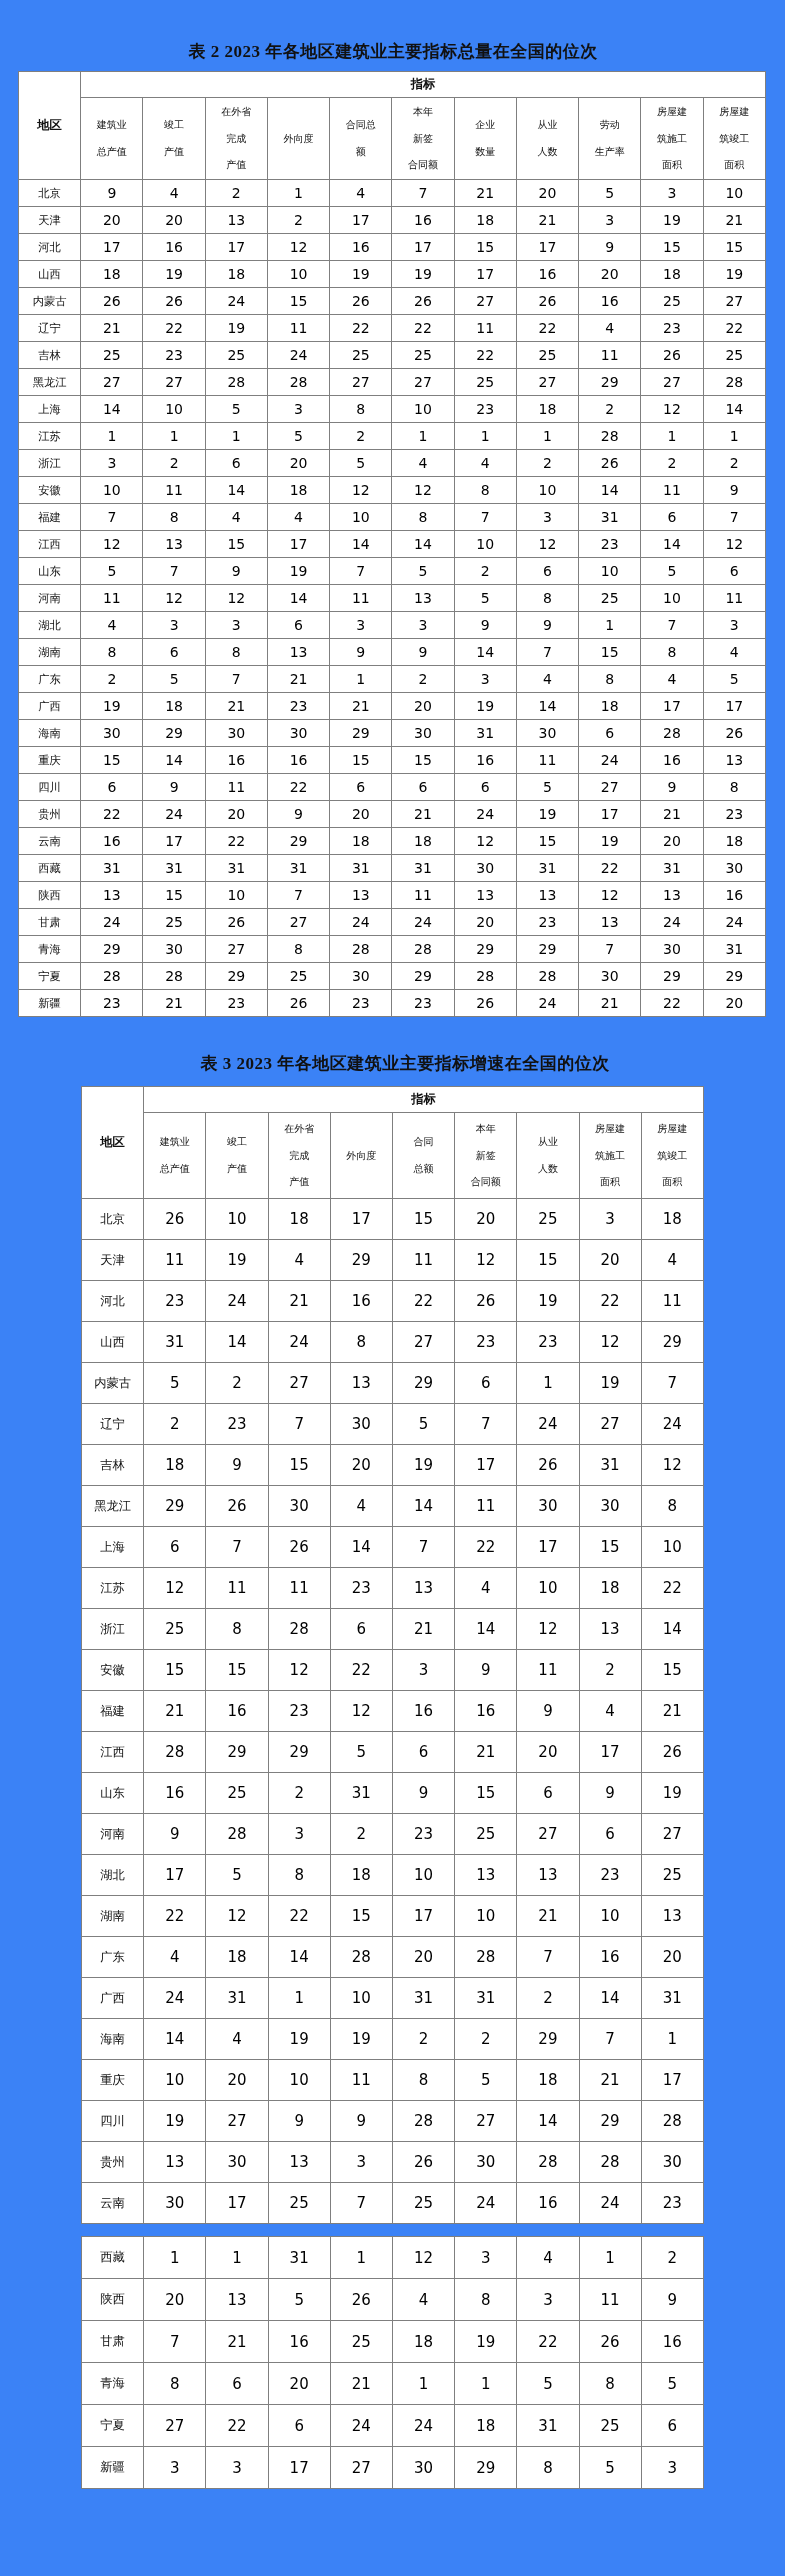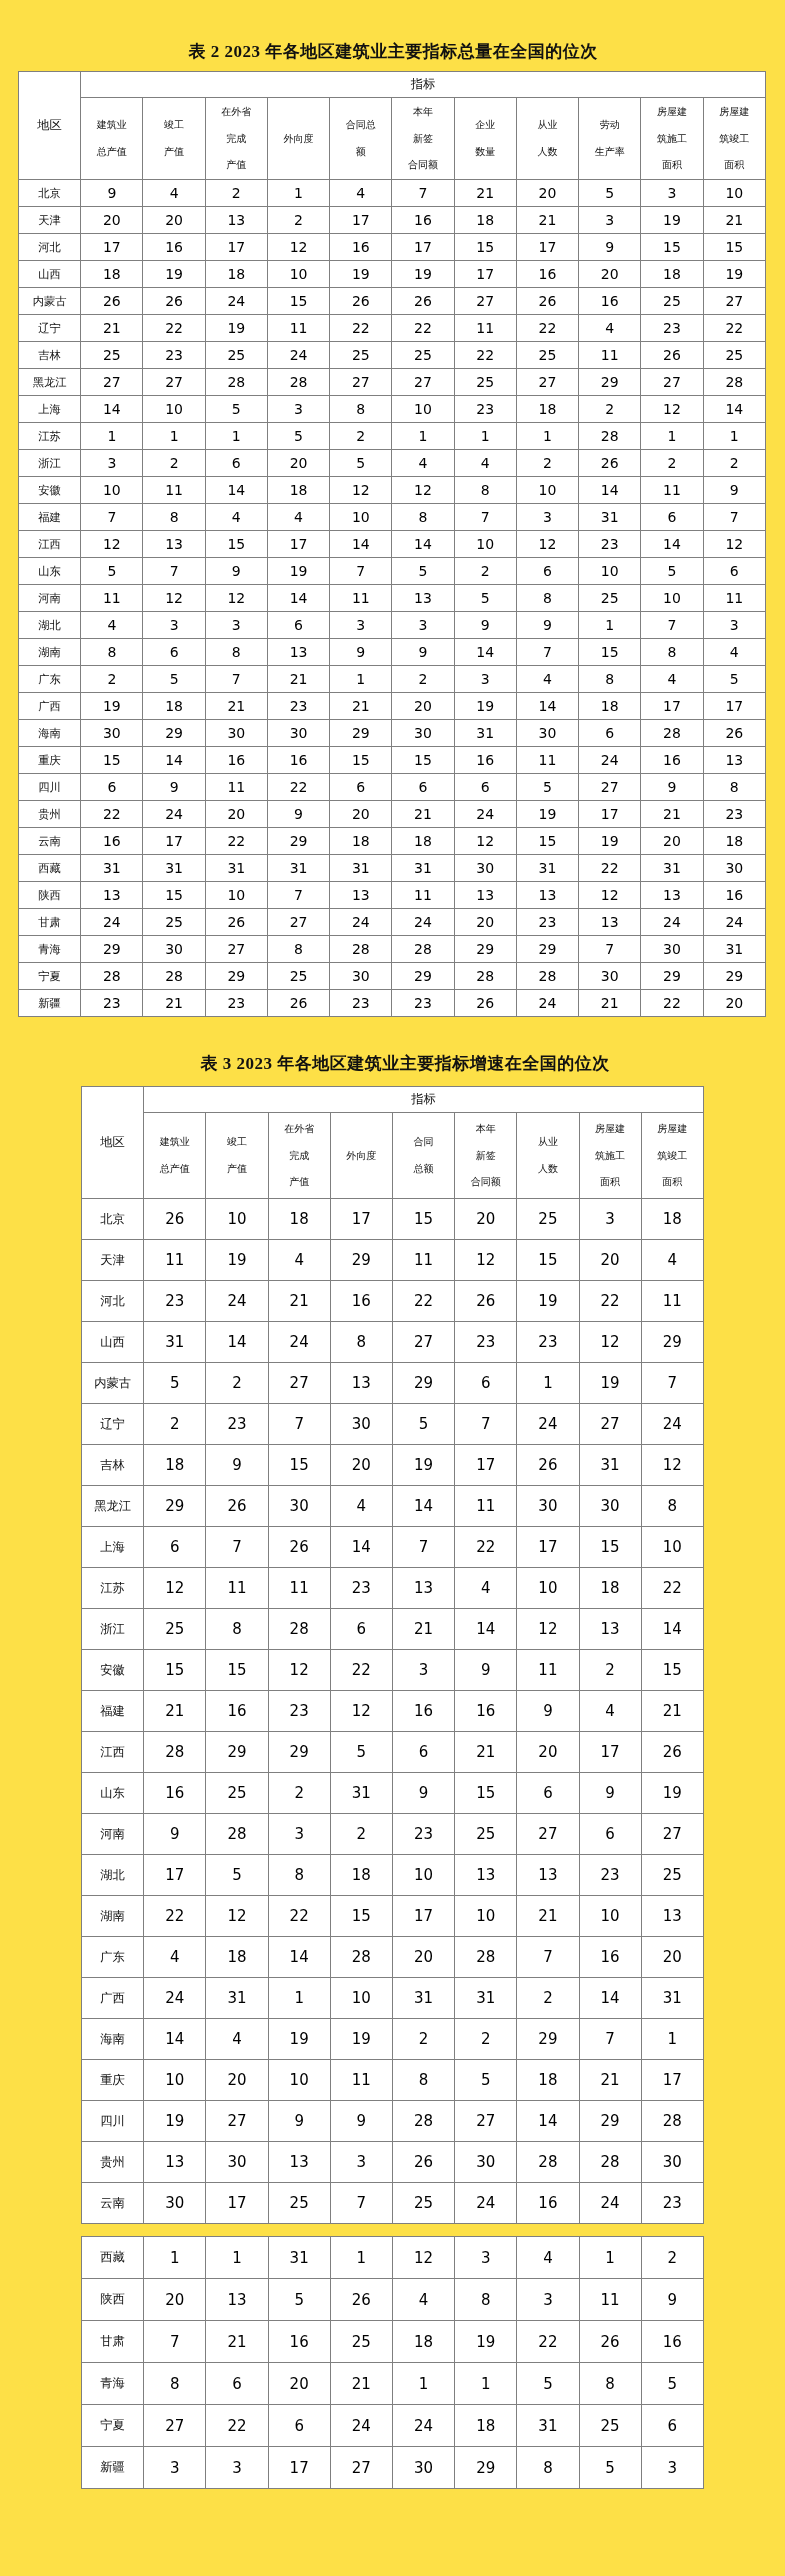--- a/index.html
+++ b/index.html
@@ -1,20 +1,20 @@
 <!DOCTYPE html>
 <html style="font-size:15px"><head>
 <meta charset="utf-8">
 <style>
   html, body { margin: 0; padding: 0; background: #ffffff; }
   .page {
     position: relative;
     width: 786px;
     height: 2576px;
-    background: #fde047;
+    background: #3b82f6;
     color: #000000;
     font-family: "Liberation Serif", serif;
     overflow: hidden;
   }
   .doc-title {
     position: absolute;
     left: 0;
     width: 786px;
     text-align: center;
     font-weight: bold;
@@ -46,21 +46,21 @@
     vertical-align: middle;
     padding: 0;
     overflow: hidden;
   }
   .rank-table tr.h1 { height: 26.4px; }
   #table2 tr.h2  { height: 82px; }
   #table3a tr.h2 { height: 86px; }
 
   th.group-h, th.region-h {
     font-size: 12.3px;
-    font-weight: normal;
+    font-weight: bold;
     color: #111111;
   }
   th.col-h {
     font-size: 10px;
     font-weight: normal;
     white-space: pre-line;
     line-height: 26.4px;
     color: #111111;
   }
 

